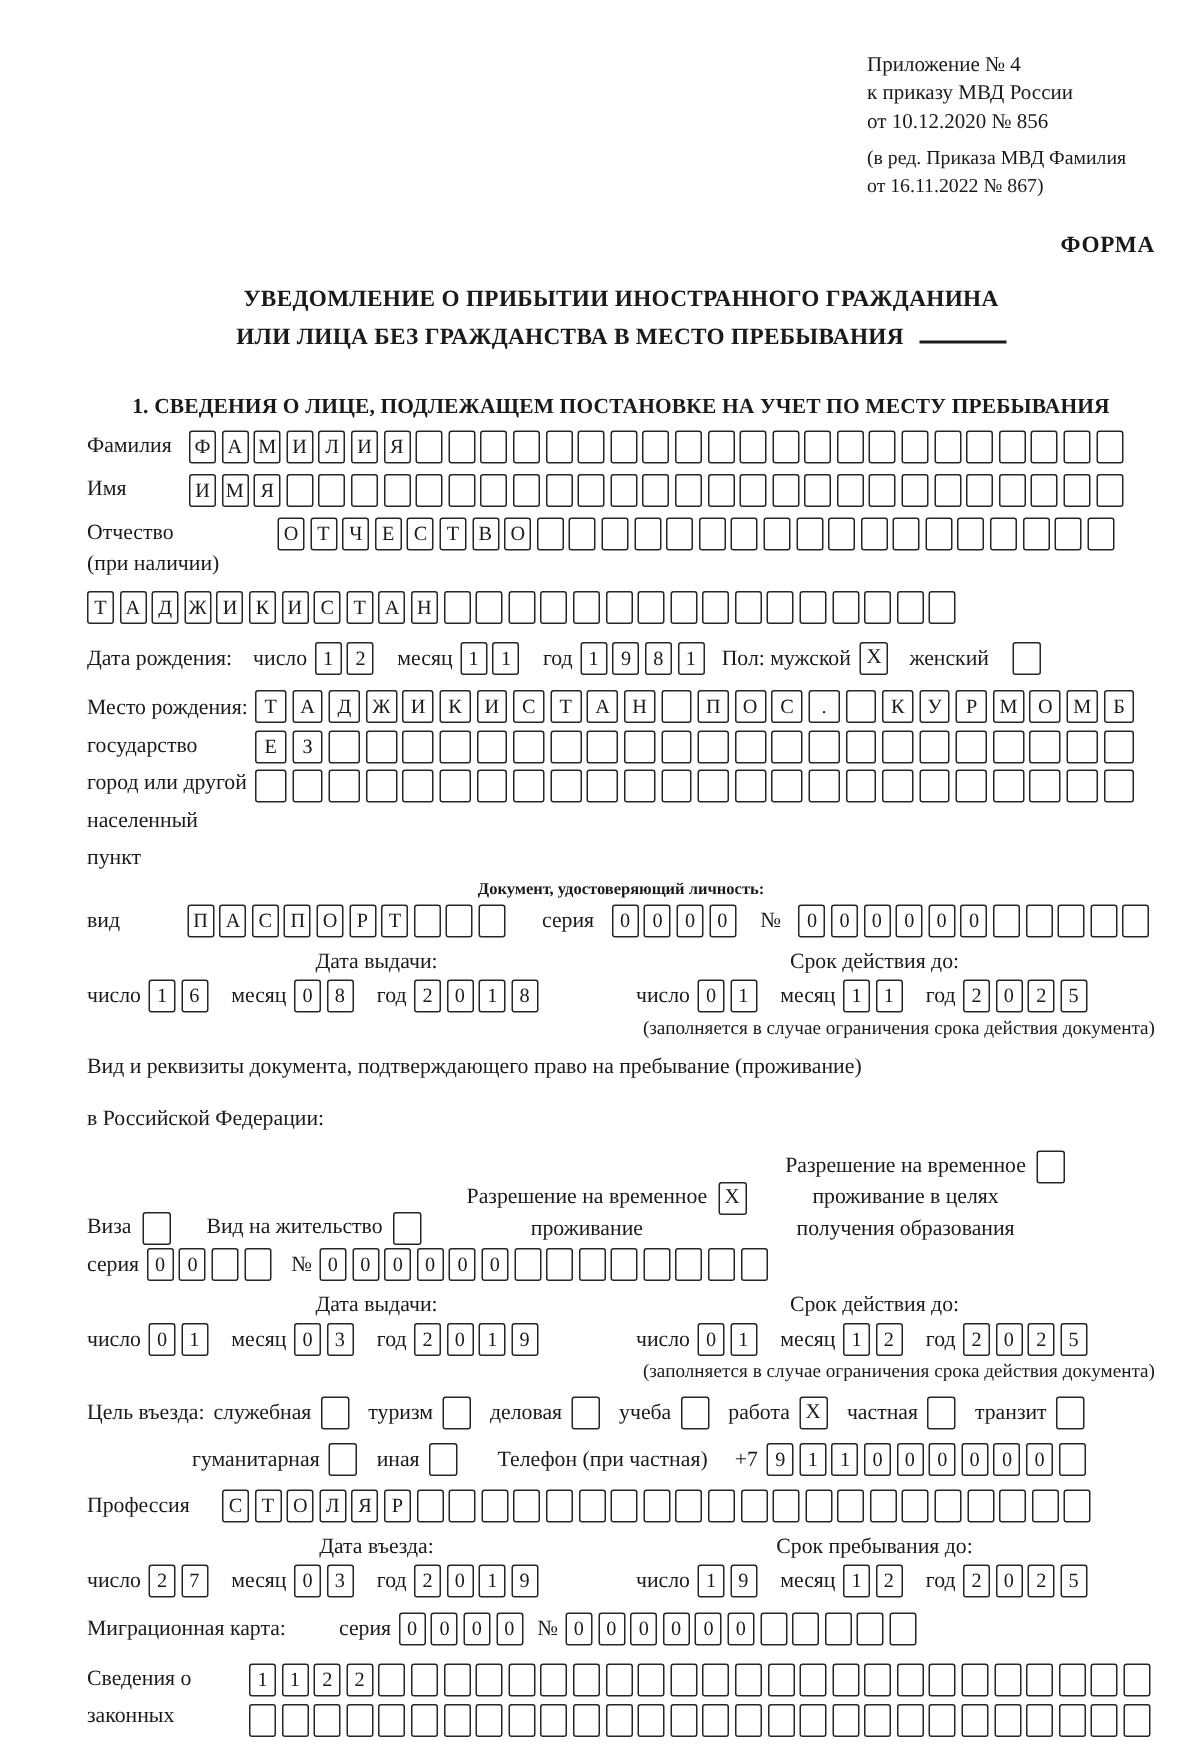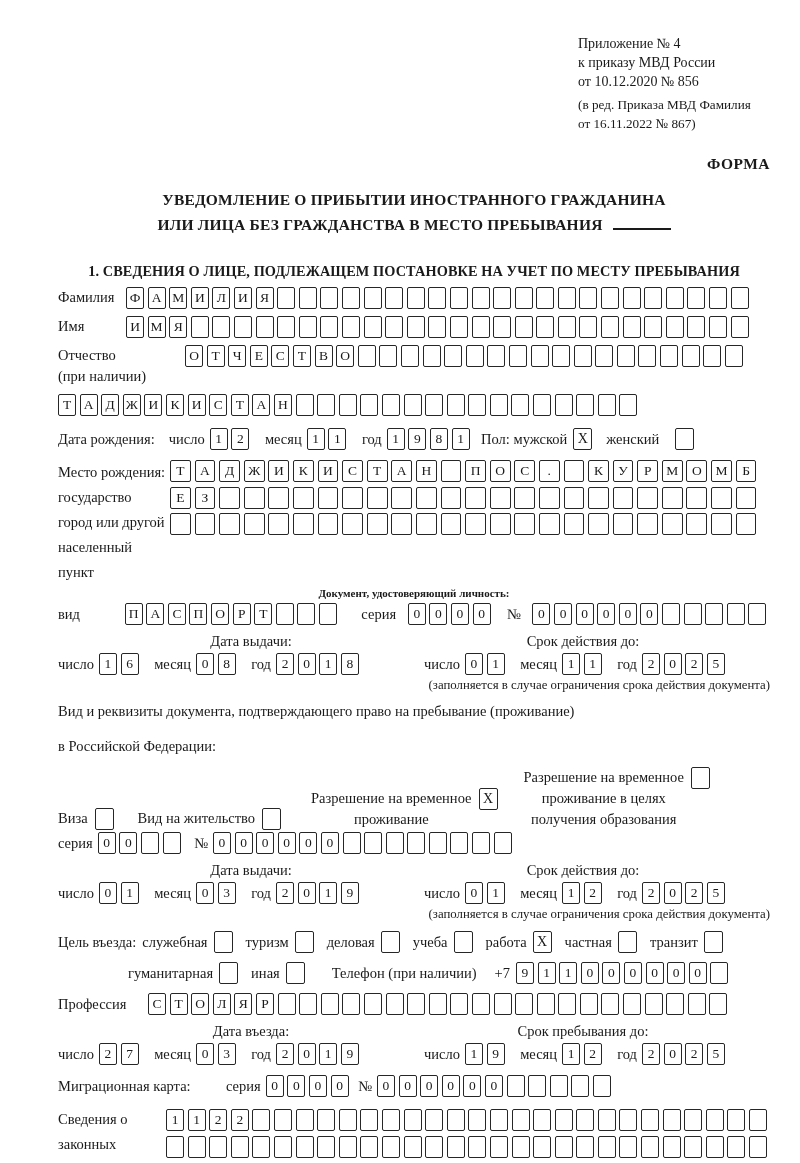--- a/index.html
+++ b/index.html
@@ -257,21 +257,21 @@
 
   <div class="cbrow" style="padding-left:70px;">
     <span class="cbitem">
         <span class="lbl">гуманитарная</span>
         <span class="checkbox"></span>
       </span>
     <span class="cbitem">
         <span class="lbl">иная</span>
         <span class="checkbox"></span>
       </span>
-    <span class="lbl" style="margin:0 18px 0 14px;">Телефон (при наличии)</span>
+    <span class="lbl" style="margin:0 18px 0 14px;">Телефон (при частная)</span>
     <span class="lbl" style="margin-right:6px;">+7</span>
     <span class="cells"><span class="cell">9</span><span class="cell">1</span><span class="cell">1</span><span class="cell">0</span><span class="cell">0</span><span class="cell">0</span><span class="cell">0</span><span class="cell">0</span><span class="cell">0</span><span class="cell"></span></span>
   </div>
 
   <div class="frow" style="align-items:center;margin-top:9px;">
     <span class="lbl" style="width:90px;">Профессия</span>
     <span class="cells"><span class="cell">С</span><span class="cell">Т</span><span class="cell">О</span><span class="cell">Л</span><span class="cell">Я</span><span class="cell">Р</span><span class="cell"></span><span class="cell"></span><span class="cell"></span><span class="cell"></span><span class="cell"></span><span class="cell"></span><span class="cell"></span><span class="cell"></span><span class="cell"></span><span class="cell"></span><span class="cell"></span><span class="cell"></span><span class="cell"></span><span class="cell"></span><span class="cell"></span><span class="cell"></span><span class="cell"></span><span class="cell"></span><span class="cell"></span><span class="cell"></span><span class="cell"></span></span>
   </div>
 
   <div class="dsec">

